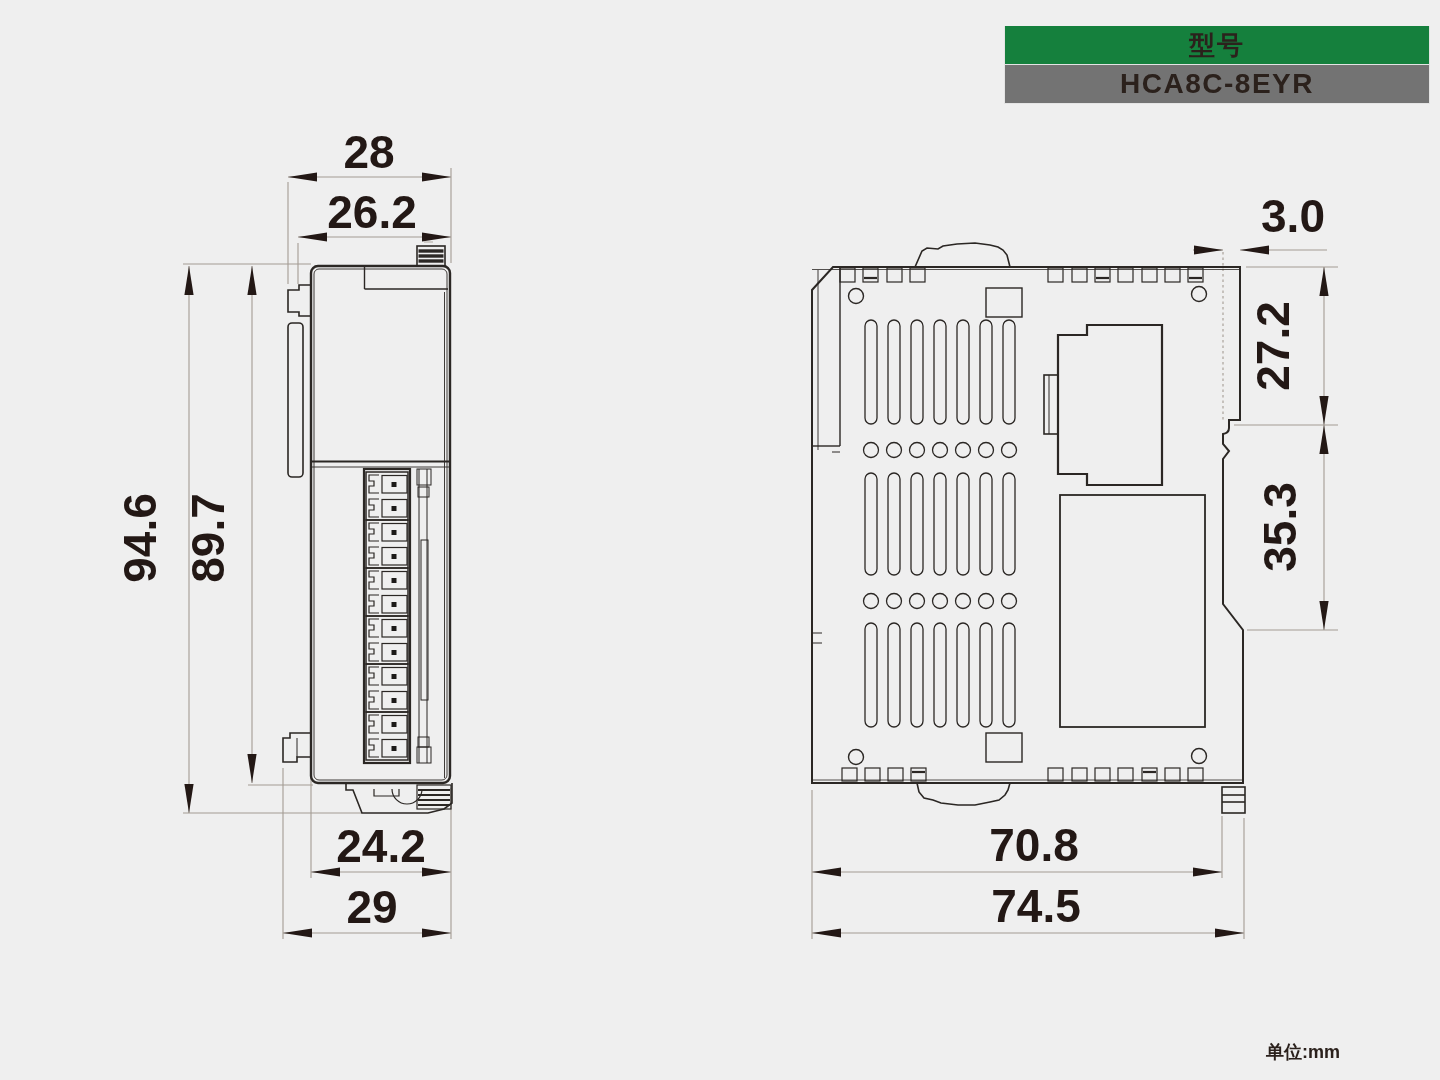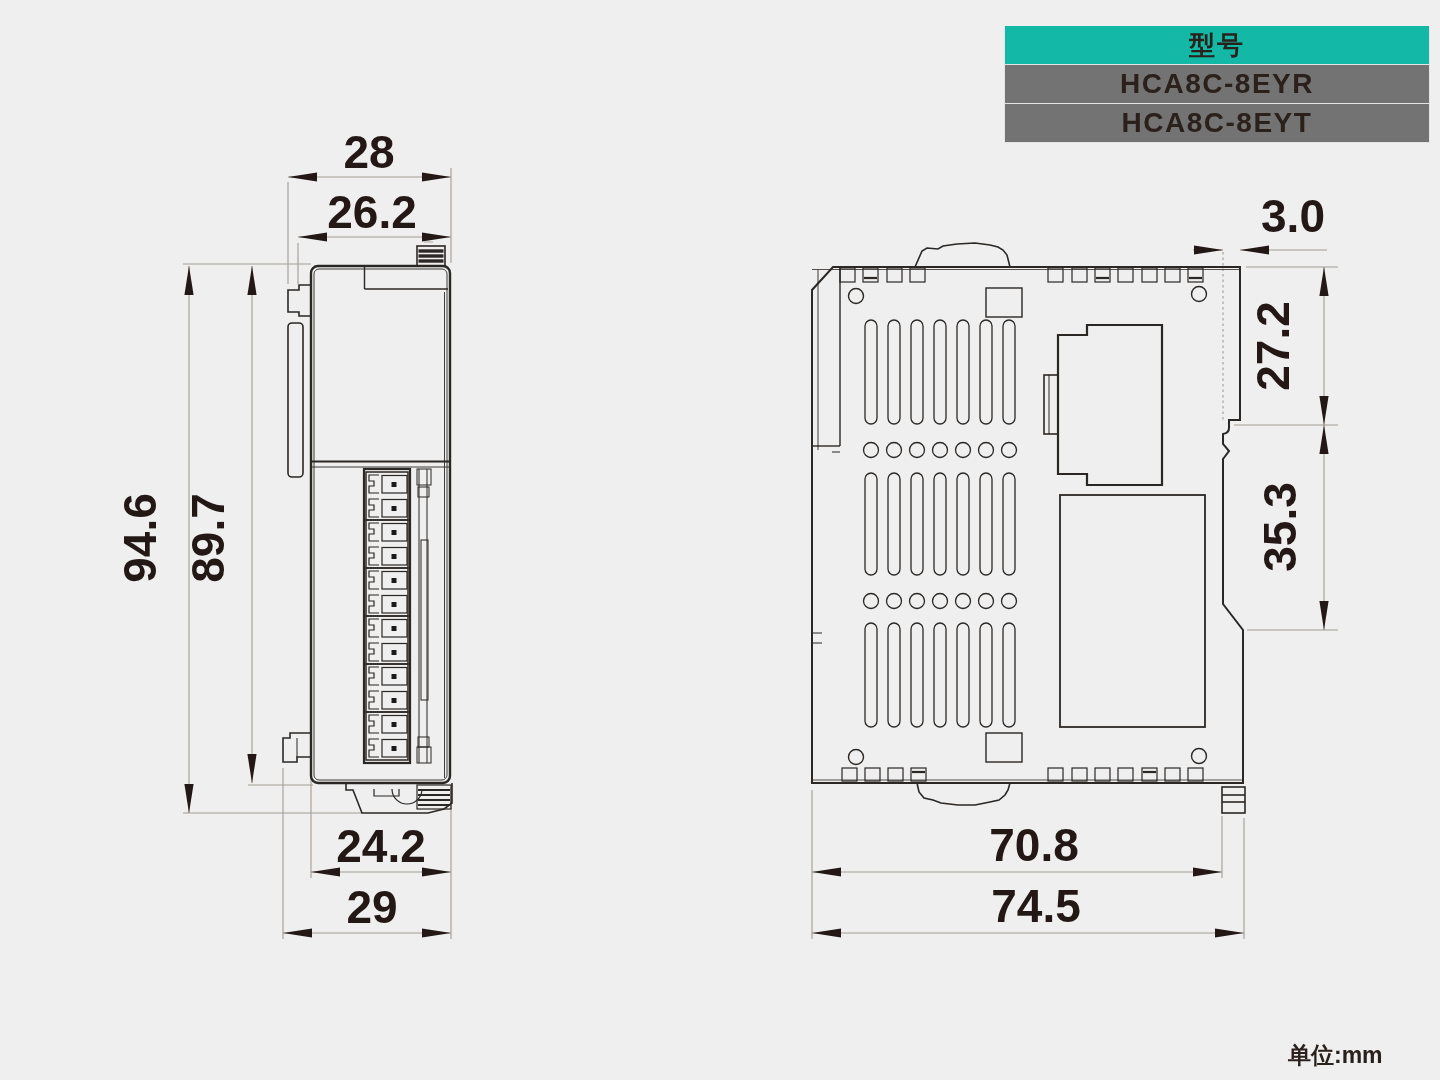--- a/index.html
+++ b/index.html
@@ -1,27 +1,27 @@
 <!DOCTYPE html>
 <html><head>
 <meta charset="utf-8">
 <style>
   html,body{margin:0;padding:0;}
   body{font-family:"Liberation Sans","DejaVu Sans",sans-serif;}
   #stage{position:relative;width:1440px;height:1080px;background:#efefef;overflow:hidden;}
   #drawing{position:absolute;left:0;top:0;}
   
   #model-table{position:absolute;left:1004px;top:26px;width:424px;border:1px solid #e4e4e4;border-top:none;}
-  #model-table .hdr{height:38px;line-height:38px;text-align:center;background:#14b8a6;
+  #model-table .hdr{height:38px;line-height:38px;text-align:center;background:#15803d;
     font-size:26px;font-weight:bold;color:#2b211c;letter-spacing:2px;}
   #model-table .row{height:38px;line-height:38px;text-align:center;background:#737373;
     font-size:28px;font-weight:bold;color:#2b211c;letter-spacing:1.5px;border-top:1px solid #e4e4e4;}
   
-  #unit-note{position:absolute;left:1288px;top:1040px;width:148px;text-align:left;
-    font-size:23px;font-weight:bold;color:#2b211c;}
+  #unit-note{position:absolute;left:1229px;top:1040px;width:148px;text-align:center;
+    font-size:18px;font-weight:bold;color:#2b211c;}
   
   text.dim{font-family:"Liberation Sans","DejaVu Sans",sans-serif;font-weight:bold;
     font-size:46px;fill:#231815;text-anchor:middle;}
 </style>
 </head>
 <body>
 
 <div id="stage">
 
 <svg id="drawing" width="1440" height="1080" viewBox="0 0 1440 1080">
@@ -295,18 +295,17 @@
     <text class="dim" transform="translate(1289,346) rotate(-90)">27.2</text>
     <text class="dim" transform="translate(1296,527) rotate(-90)">35.3</text>
     <text class="dim" x="1034" y="861">70.8</text>
     <text class="dim" x="1036" y="922">74.5</text>
   </g>
 </svg>
 
 <div id="model-table">
   <div class="hdr">型号</div>
   <div class="row">HCA8C-8EYR</div>
-  <div class="row">HCA8C-8EYT</div>
 </div>
 
 <div id="unit-note">单位:mm</div>
 
 </div>
 
 </body></html>

